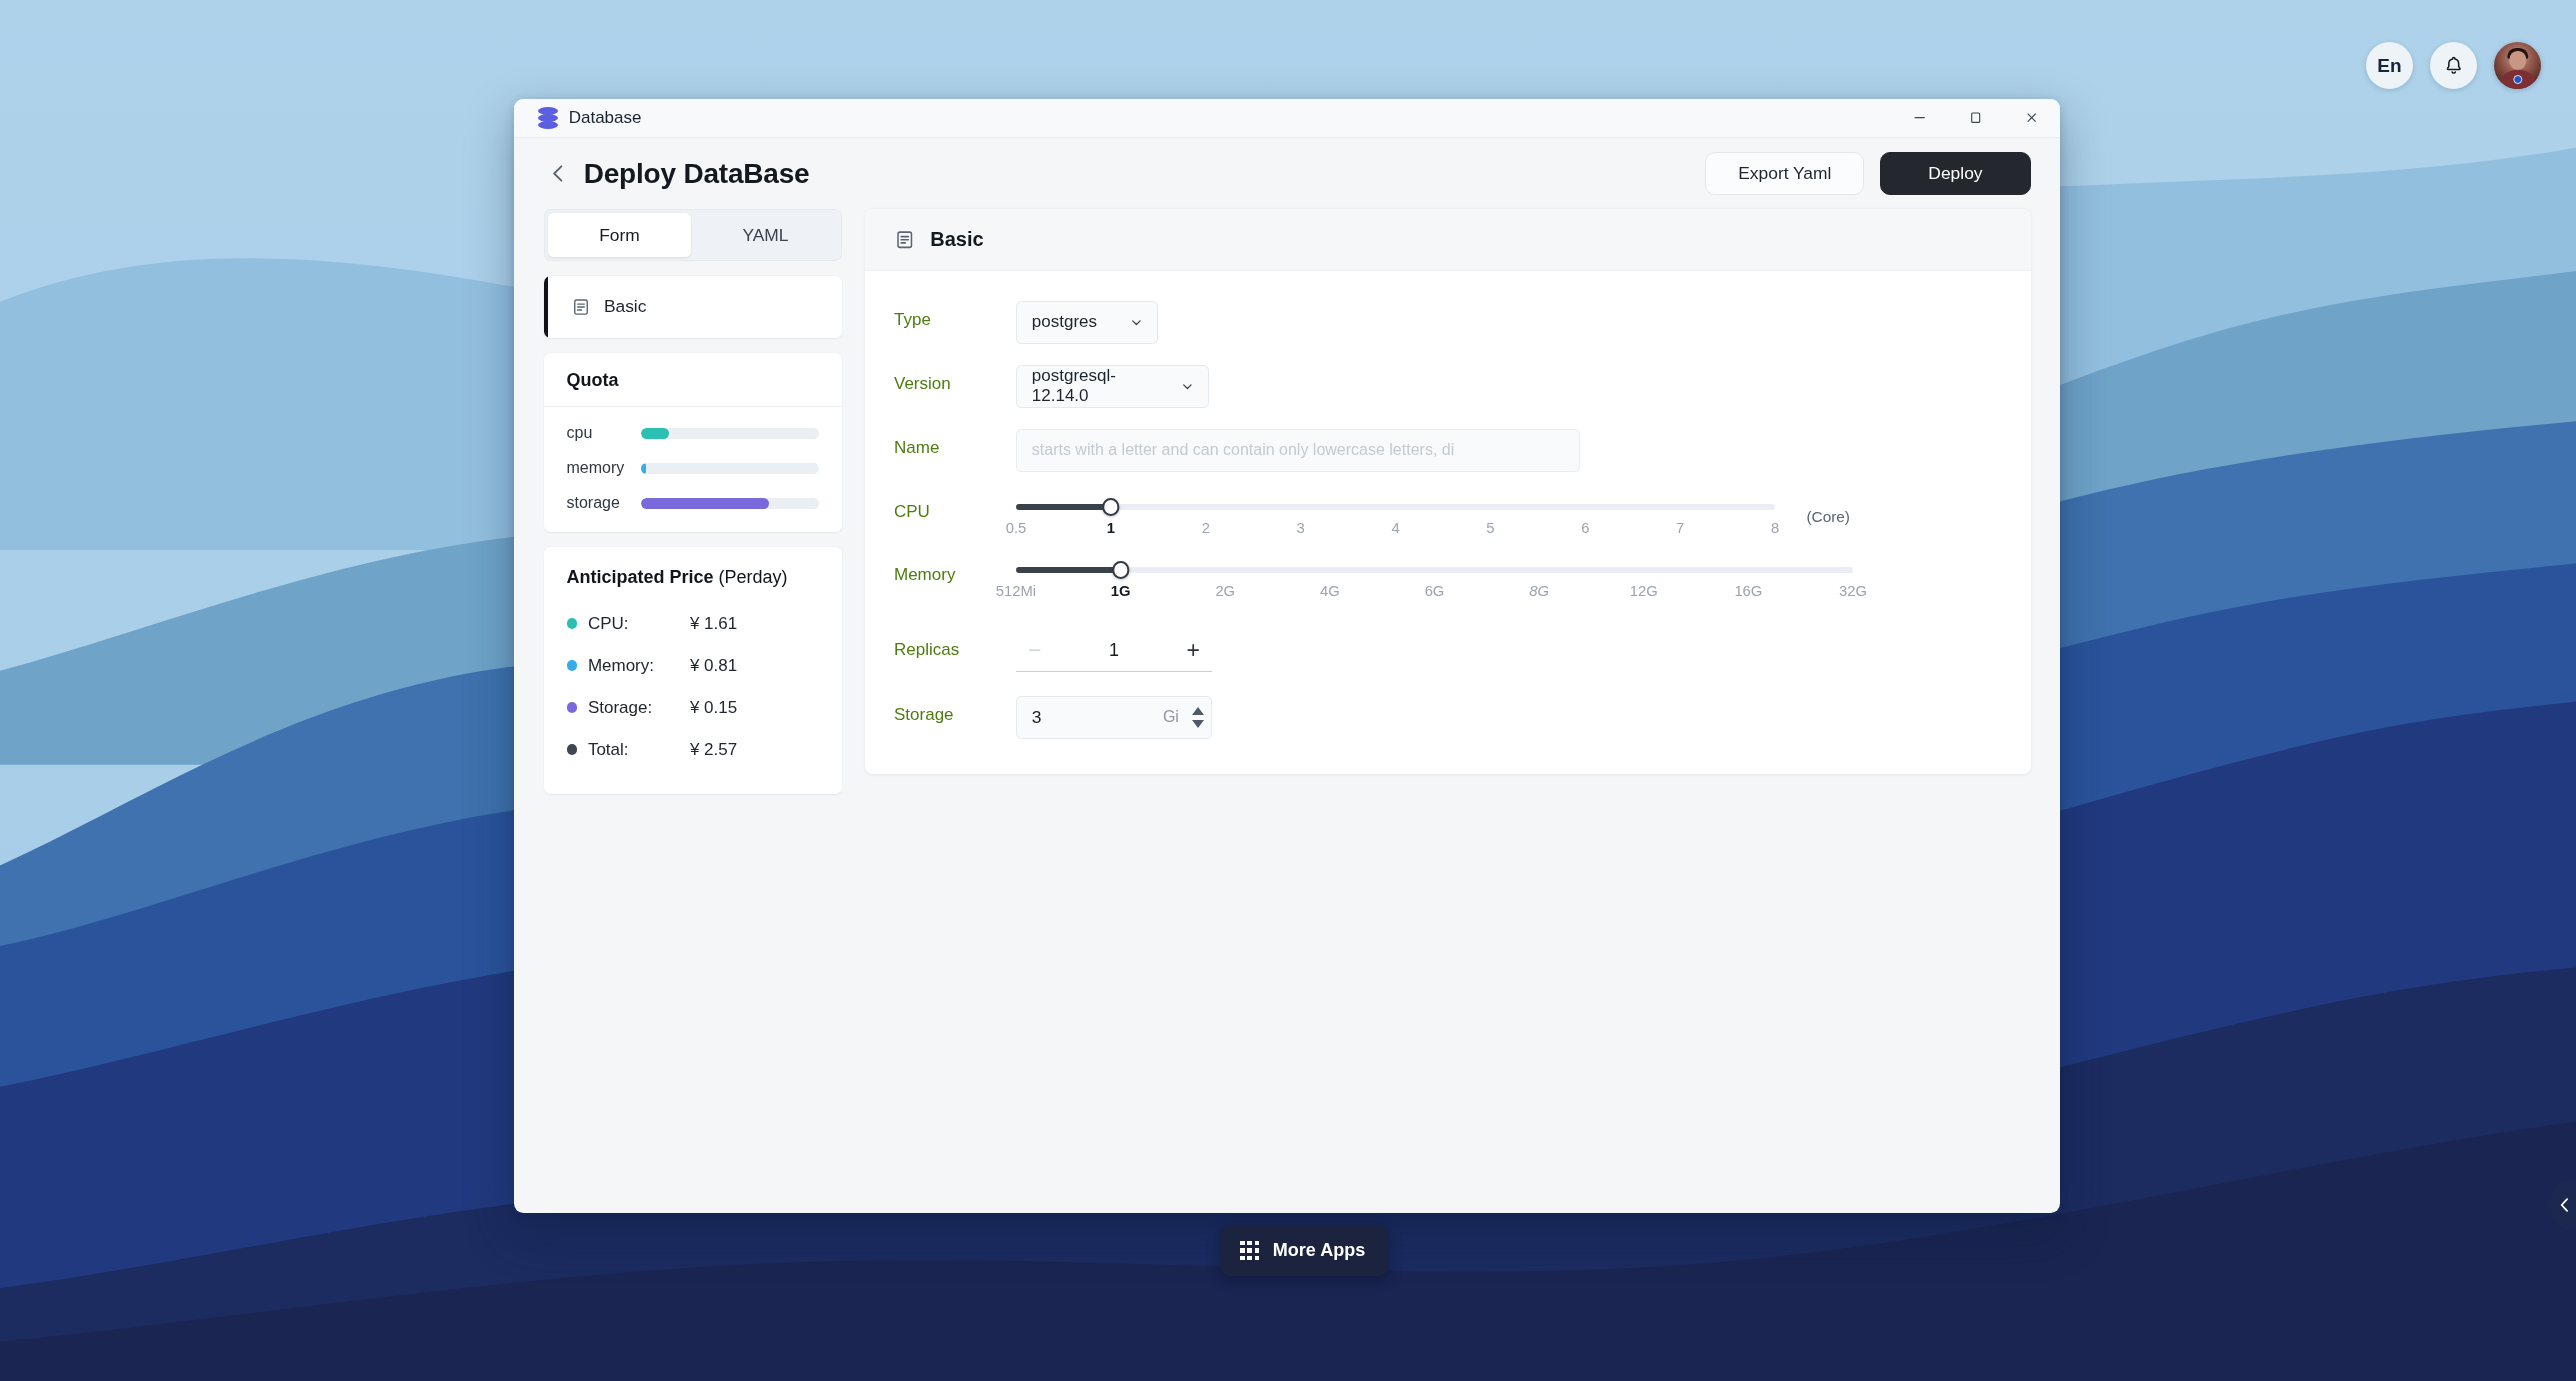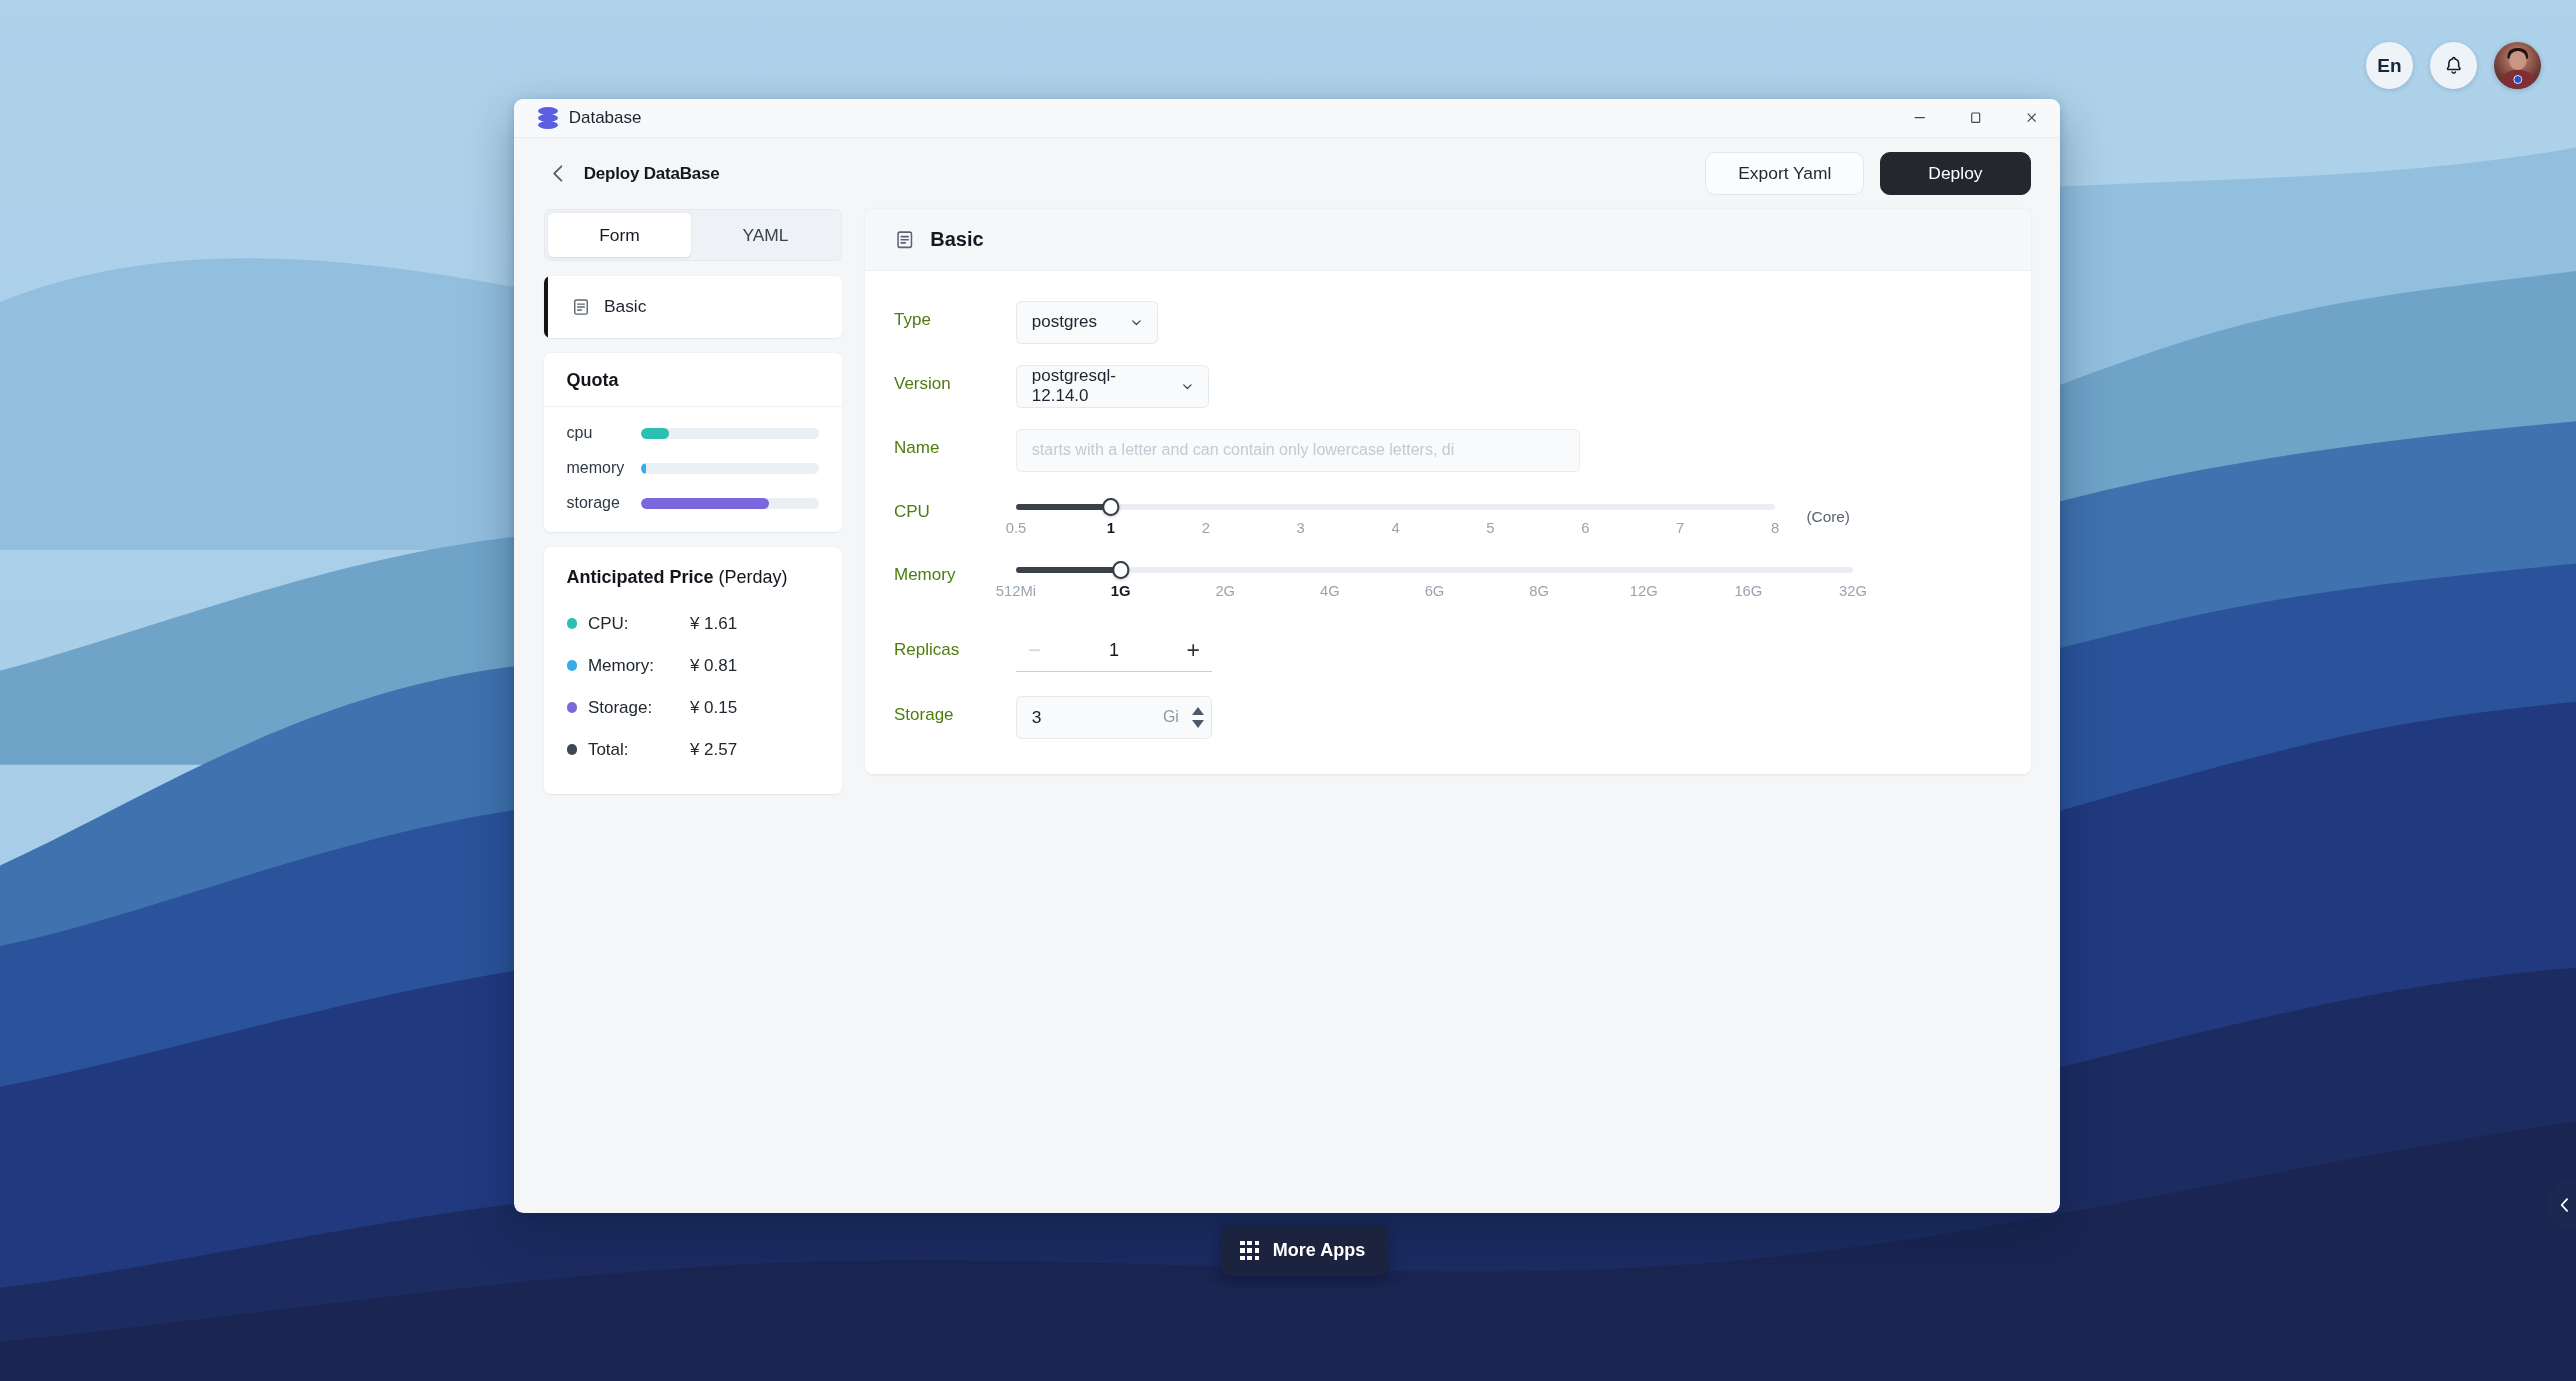--- a/index.html
+++ b/index.html
@@ -98,21 +98,21 @@
   #appheader {
     height: 71px; min-height: 71px;
     display: flex; align-items: center;
     padding: 0 29.5px 0 29.5px;
   }
   #backbtn {
     width: 29.5px; height: 29.5px;
     display: flex; align-items: center; justify-content: center;
     color: #59626e; margin-right: 10.7px;
   }
-  #pagetitle { font-size: 17px; font-weight: 700; color: #14181f; letter-spacing: -0.2px; }
+  #pagetitle { font-size: 28px; font-weight: 700; color: #14181f; letter-spacing: -0.2px; }
   #headeractions { margin-left: auto; display: flex; align-items: center; gap: 16px; }
   .btn {
     height: 43px; border-radius: 10px;
     display: flex; align-items: center; justify-content: center;
     font-size: 17.4px; cursor: pointer;
   }
   .btn-secondary {
     background: #fbfcfd; border: 0.7px solid #e2e7ec; color: #1f2630;
     padding: 0 32px;
   }
@@ -505,21 +505,21 @@
                 <div class="striptrack"></div>
                 <div class="stripfill" id="memFill" style="width: 12.5%;"></div>
                 <div class="knob" id="memKnob" style="left: 12.5%;"></div>
               </div>
               <div class="ticks" id="memTicks">
                   <div class="tick" style="left: 0%;">512Mi</div>
                   <div class="tick on" style="left: 12.5%;">1G</div>
                   <div class="tick" style="left: 25%;">2G</div>
                   <div class="tick" style="left: 37.5%;">4G</div>
                   <div class="tick" style="left: 50%;">6G</div>
-                  <div class="tick" style="left: 62.5%;">8G</div>
+                  <div class="tick" style="left: 62.5%; font-style: italic;">8G</div>
                   <div class="tick" style="left: 75%;">12G</div>
                   <div class="tick" style="left: 87.5%;">16G</div>
                   <div class="tick" style="left: 100%;">32G</div>
                 </div>
             </div>
           </div>
 
           <div class="frow" style="margin-bottom:24px;">
             <div class="flabel" style="padding-top:10.7px;">Replicas</div>
             <div class="stepper">

